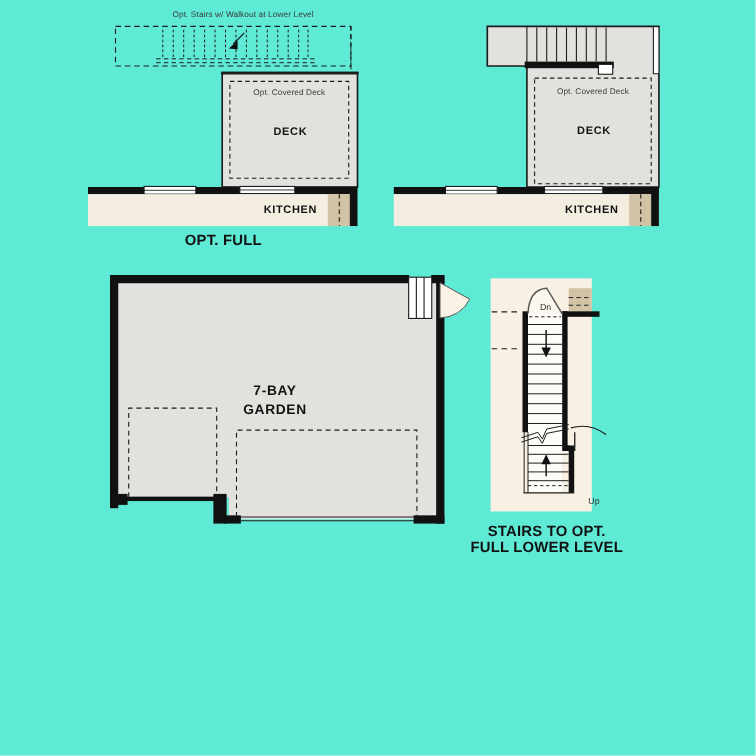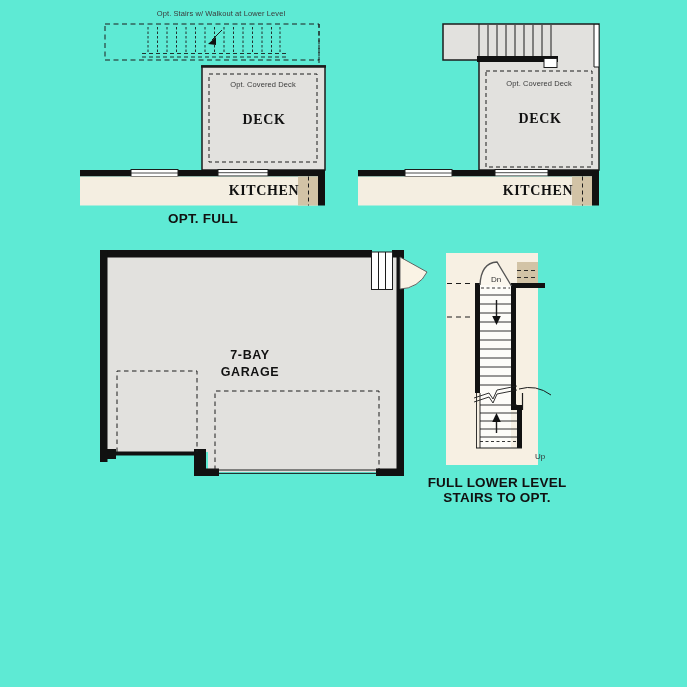--- a/index.html
+++ b/index.html
@@ -12,21 +12,21 @@
   .f-wall{fill:var(--wall);}
   .f-deck{fill:var(--deck-fill);}
   .f-kitchen{fill:var(--kitchen-fill);}
   .f-tan{fill:var(--tan-accent);}
   .f-bg{fill:var(--stairs-bg);}
   .f-fan{fill:var(--door-fan);}
   .f-white{fill:#ffffff;}
   .s-line{stroke:var(--line);}
   .lbl{position:absolute;transform:translate(-50%,-50%);white-space:nowrap;text-align:center;}
   .cap{font-size:13.5px;font-weight:bold;letter-spacing:.2px;color:#111;}
-  .room{font-size:14px;font-weight:bold;letter-spacing:.6px;color:#111;font-family:Liberation Serif, serif;}
+  .room{font-size:10px;font-weight:bold;letter-spacing:.6px;color:#111;}
   .room-2line{font-size:12.5px;font-weight:bold;line-height:17px;letter-spacing:.6px;}
   .tiny{font-size:7.5px;color:#3a3a3a;letter-spacing:.1px;}
   .dir{font-size:8px;color:#333;text-align:right;}
   .cap-2line{line-height:15px;}
 </style>
 </head>
 <body>
 
 <div id="stage">
 
@@ -142,23 +142,23 @@
   <div class="lbl room" style="left:264px;top:120px;">DECK</div>
   <div class="lbl room" style="left:264px;top:191px;">KITCHEN</div>
   <div class="lbl cap" style="left:203px;top:218px;">OPT. FULL</div>
 
   <div class="lbl tiny" style="left:539px;top:83px;">Opt. Covered Deck</div>
   <div class="lbl room" style="left:540px;top:119px;">DECK</div>
   <div class="lbl room" style="left:538px;top:191px;">KITCHEN</div>
 
   <div class="lbl room-2line" style="left:250px;top:364px;">
     <div>7-BAY</div>
-    <div>GARAGE</div>
+    <div>GARDEN</div>
   </div>
 
   <div class="lbl dir" style="left:496px;top:279px;">Dn</div>
   <div class="lbl dir" style="left:496px;top:456px;margin-left:44px;">Up</div>
   <div class="lbl cap cap-2line" style="left:497px;top:490px;">
+    <div>STAIRS TO OPT.</div>
     <div>FULL LOWER LEVEL</div>
-    <div>STAIRS TO OPT.</div>
   </div>
 
 </div>
 
 </body></html>

